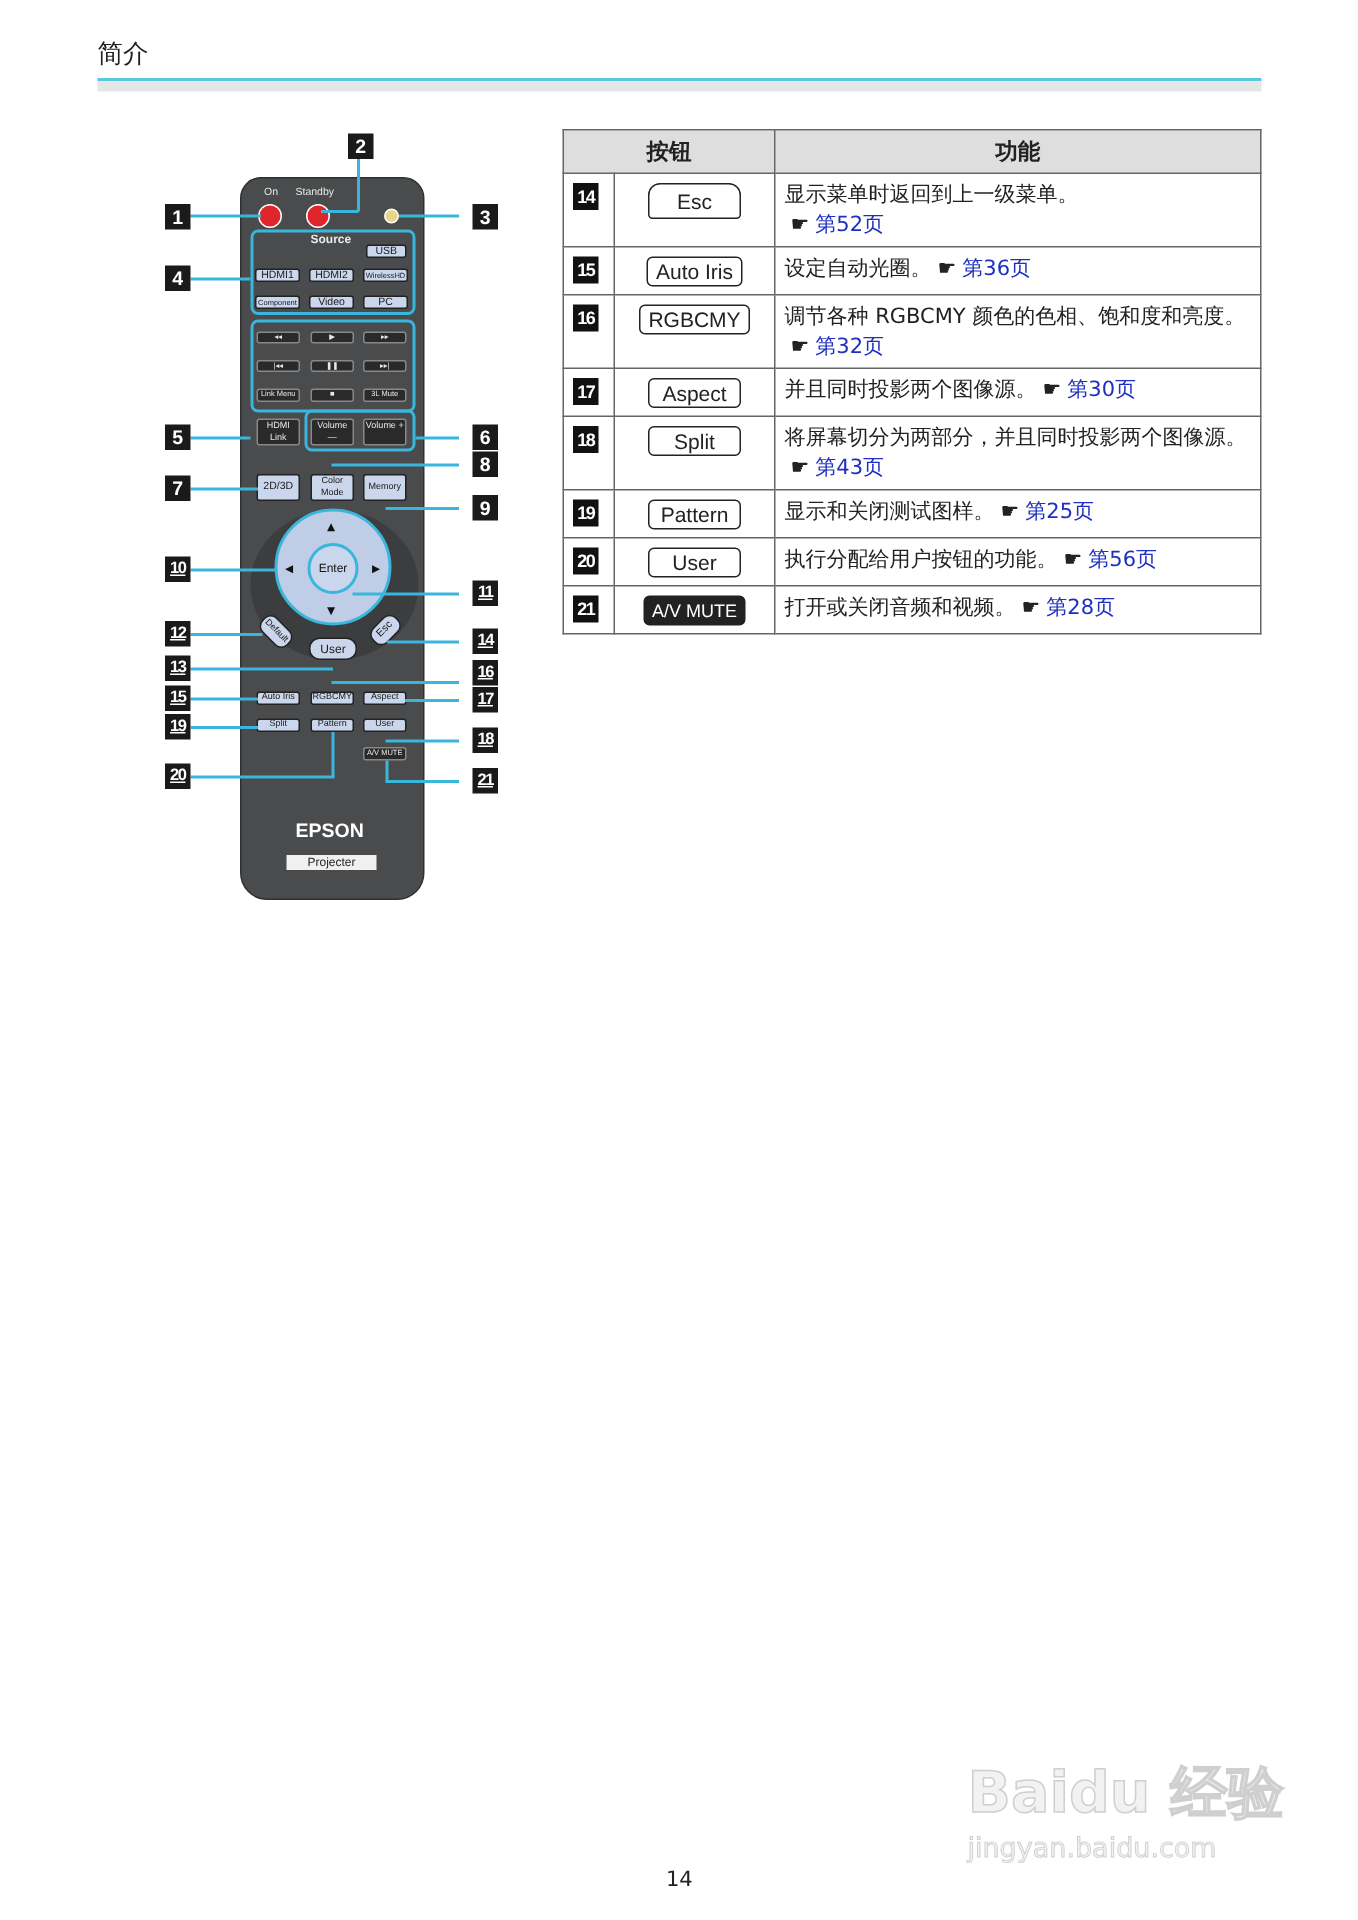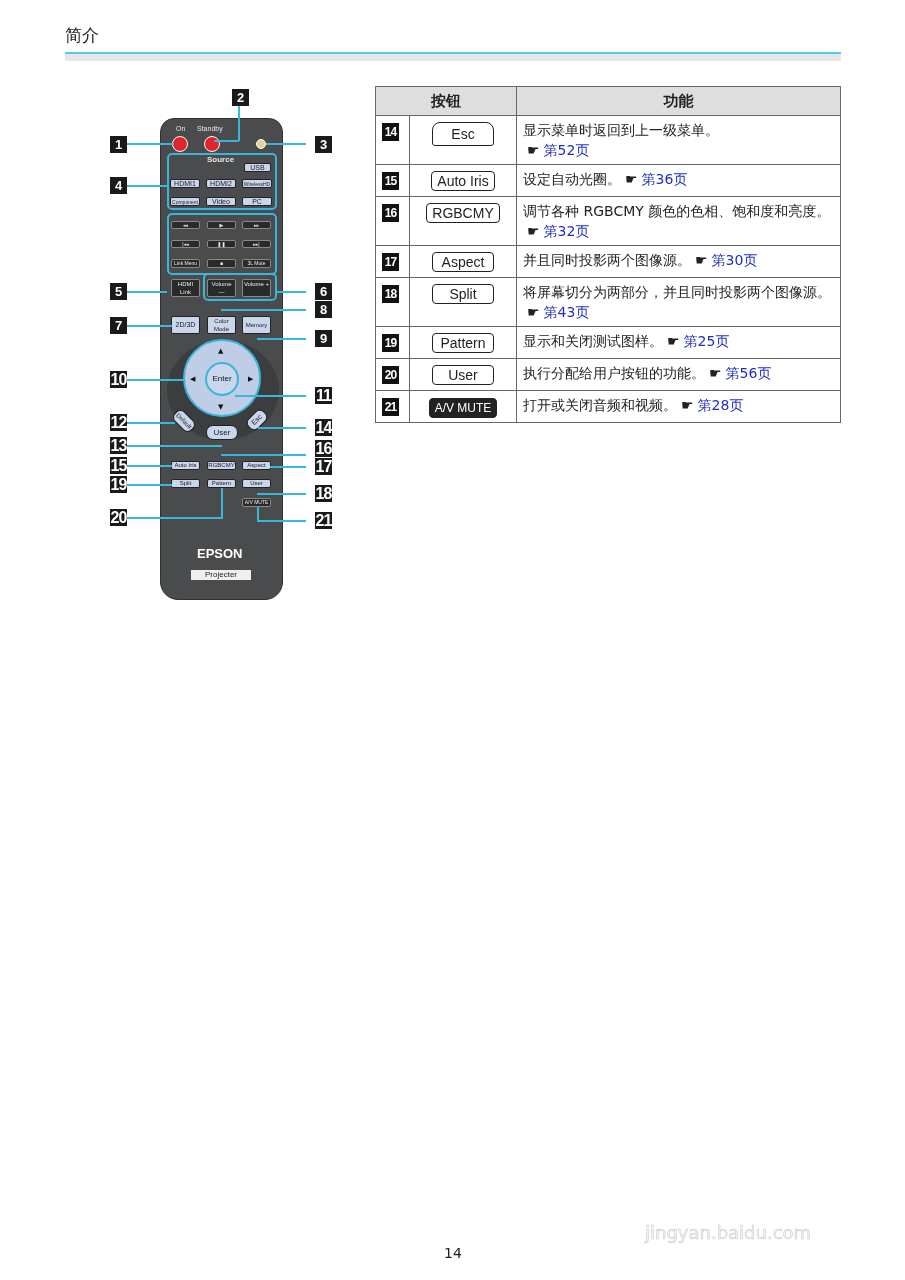--- a/index.html
+++ b/index.html
@@ -15,21 +15,21 @@
   .remote-area { position: absolute; left: 100px; top: 85px; width: 250px; height: 525px; }
   .remote-body {
     position: absolute; left: 60px; top: 33px; width: 123px; height: 482px;
     background: #4a4b4c; border-radius: 14px 14px 18px 18px; border: 1px solid #2f3030;
   }
   .callout {
     position: absolute; width: 17px; height: 17px; background: #1a1a1a; color: #fff;
     font-size: 13px; font-weight: bold; text-align: center; line-height: 17px;
     font-family: "Liberation Sans", sans-serif;
   }
-  .callout.two { font-size: 16px; letter-spacing: -1px; }
+  .callout.two { font-size: 11px; letter-spacing: -1px; text-decoration: underline; }
   .lead { position: absolute; background: #3ab6dc; }
   .rbtn {
     position: absolute; background: #c9d6ec; color: #1a1a1a; border: 1px solid #222;
     border-radius: 2px; font-family: "Liberation Sans", sans-serif; text-align: center;
     white-space: nowrap; overflow: hidden;
   }
   .rbtn.dark { background: #2a2a2a; color: #e8e8e8; border-color: #888; }
   .rlabel { position: absolute; color: #e8e8e8; font-family: "Liberation Sans", sans-serif; font-size: 7px; }
   .group-box { position: absolute; border: 2px solid #3ab6dc; border-radius: 5px; }
   .power { position: absolute; width: 16px; height: 16px; border-radius: 50%; background: #e0262b; border: 1px solid #fff; }
@@ -221,16 +221,17 @@
     </tr>
     <tr style="height:32px;">
       <td class="num"><span class="numbox">21</span></td>
       <td class="btn"><span class="keycap dark">A/V MUTE</span></td>
       <td><span>打开或关闭音频和视频。</span><span class="hand">☛</span><span class="link">第28页</span></td>
     </tr>
   </tbody>
 </table>
 
 <div class="watermark">
+  <div class="wm-main">Baidu 经验</div>
   <div class="wm-url">jingyan.baidu.com</div>
 </div>
 
 <div class="page-number">14</div>
 
 </body></html>

